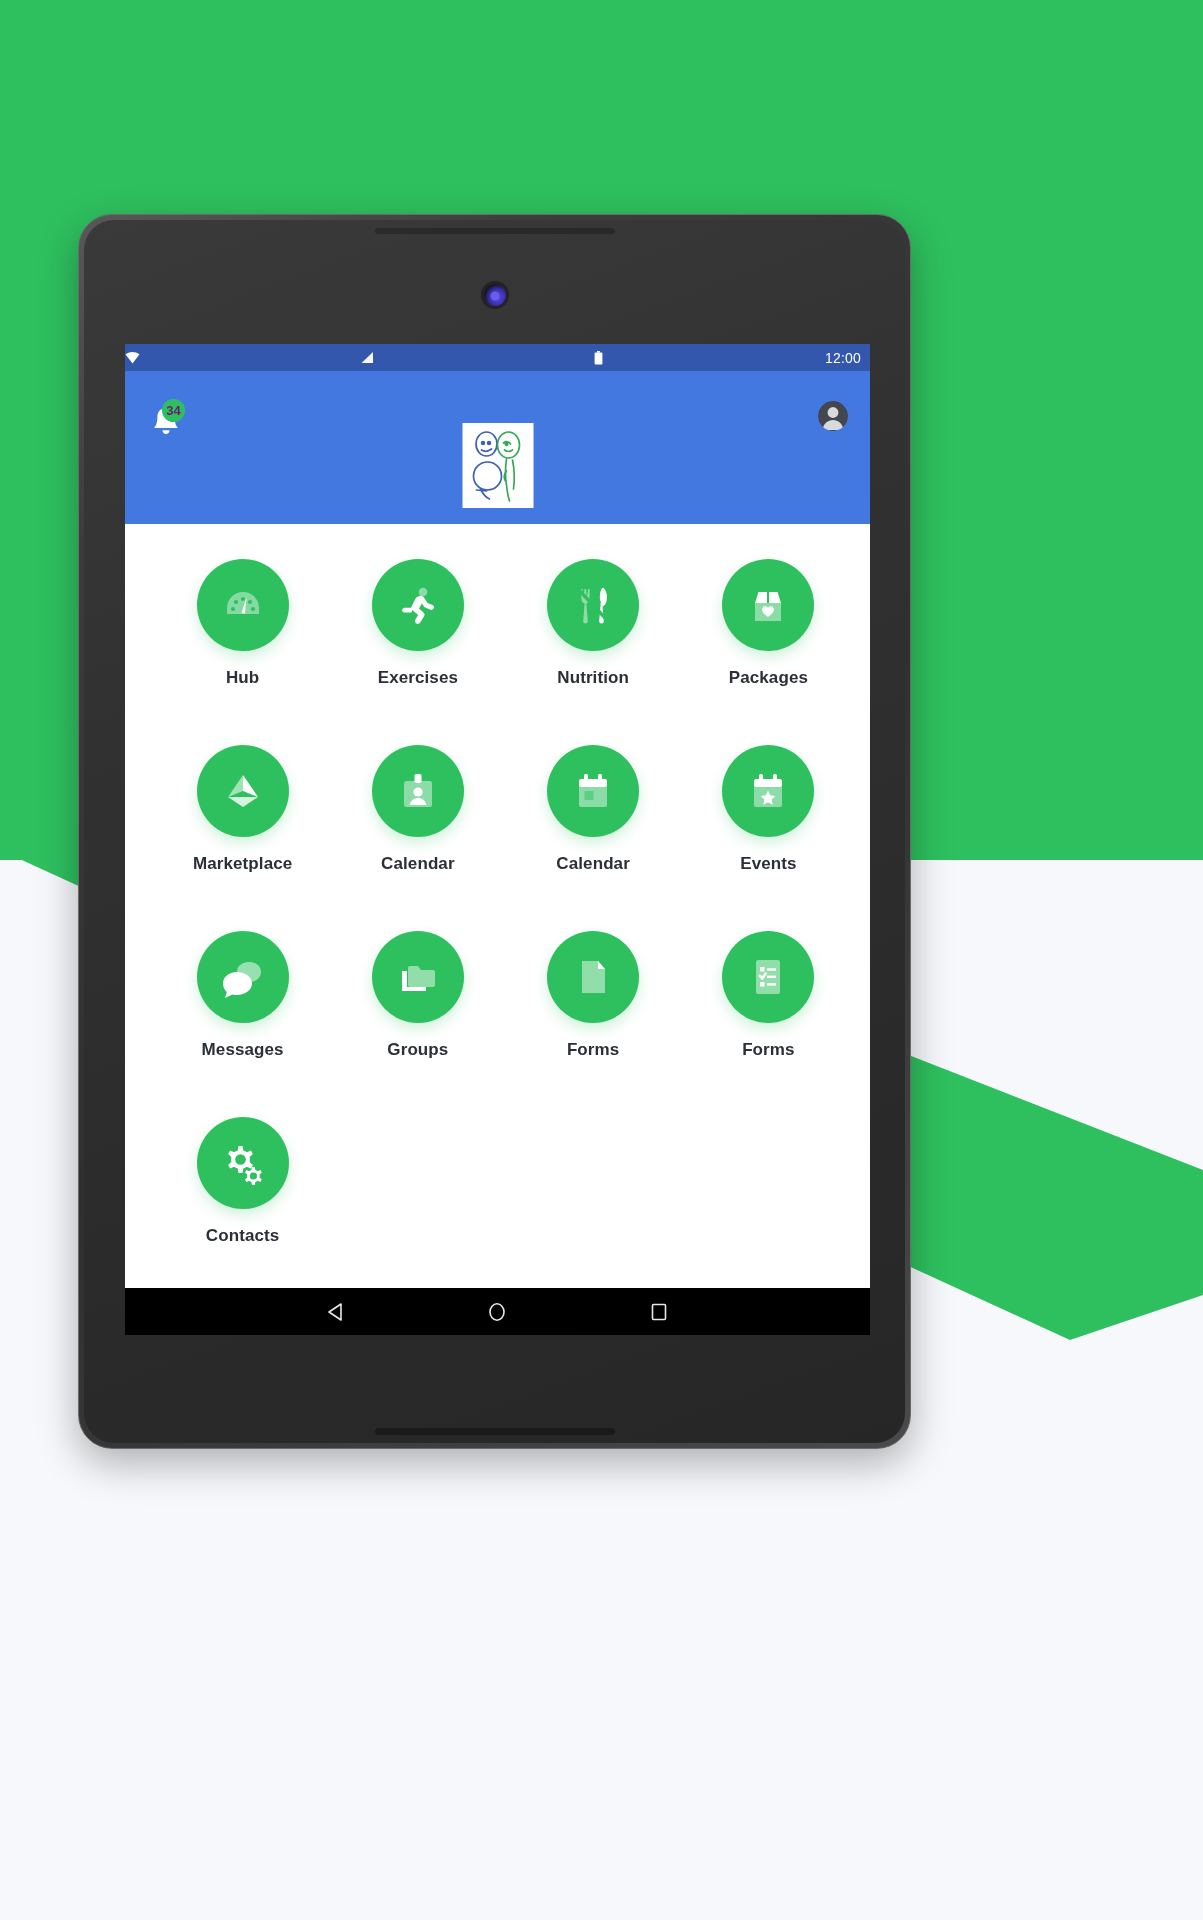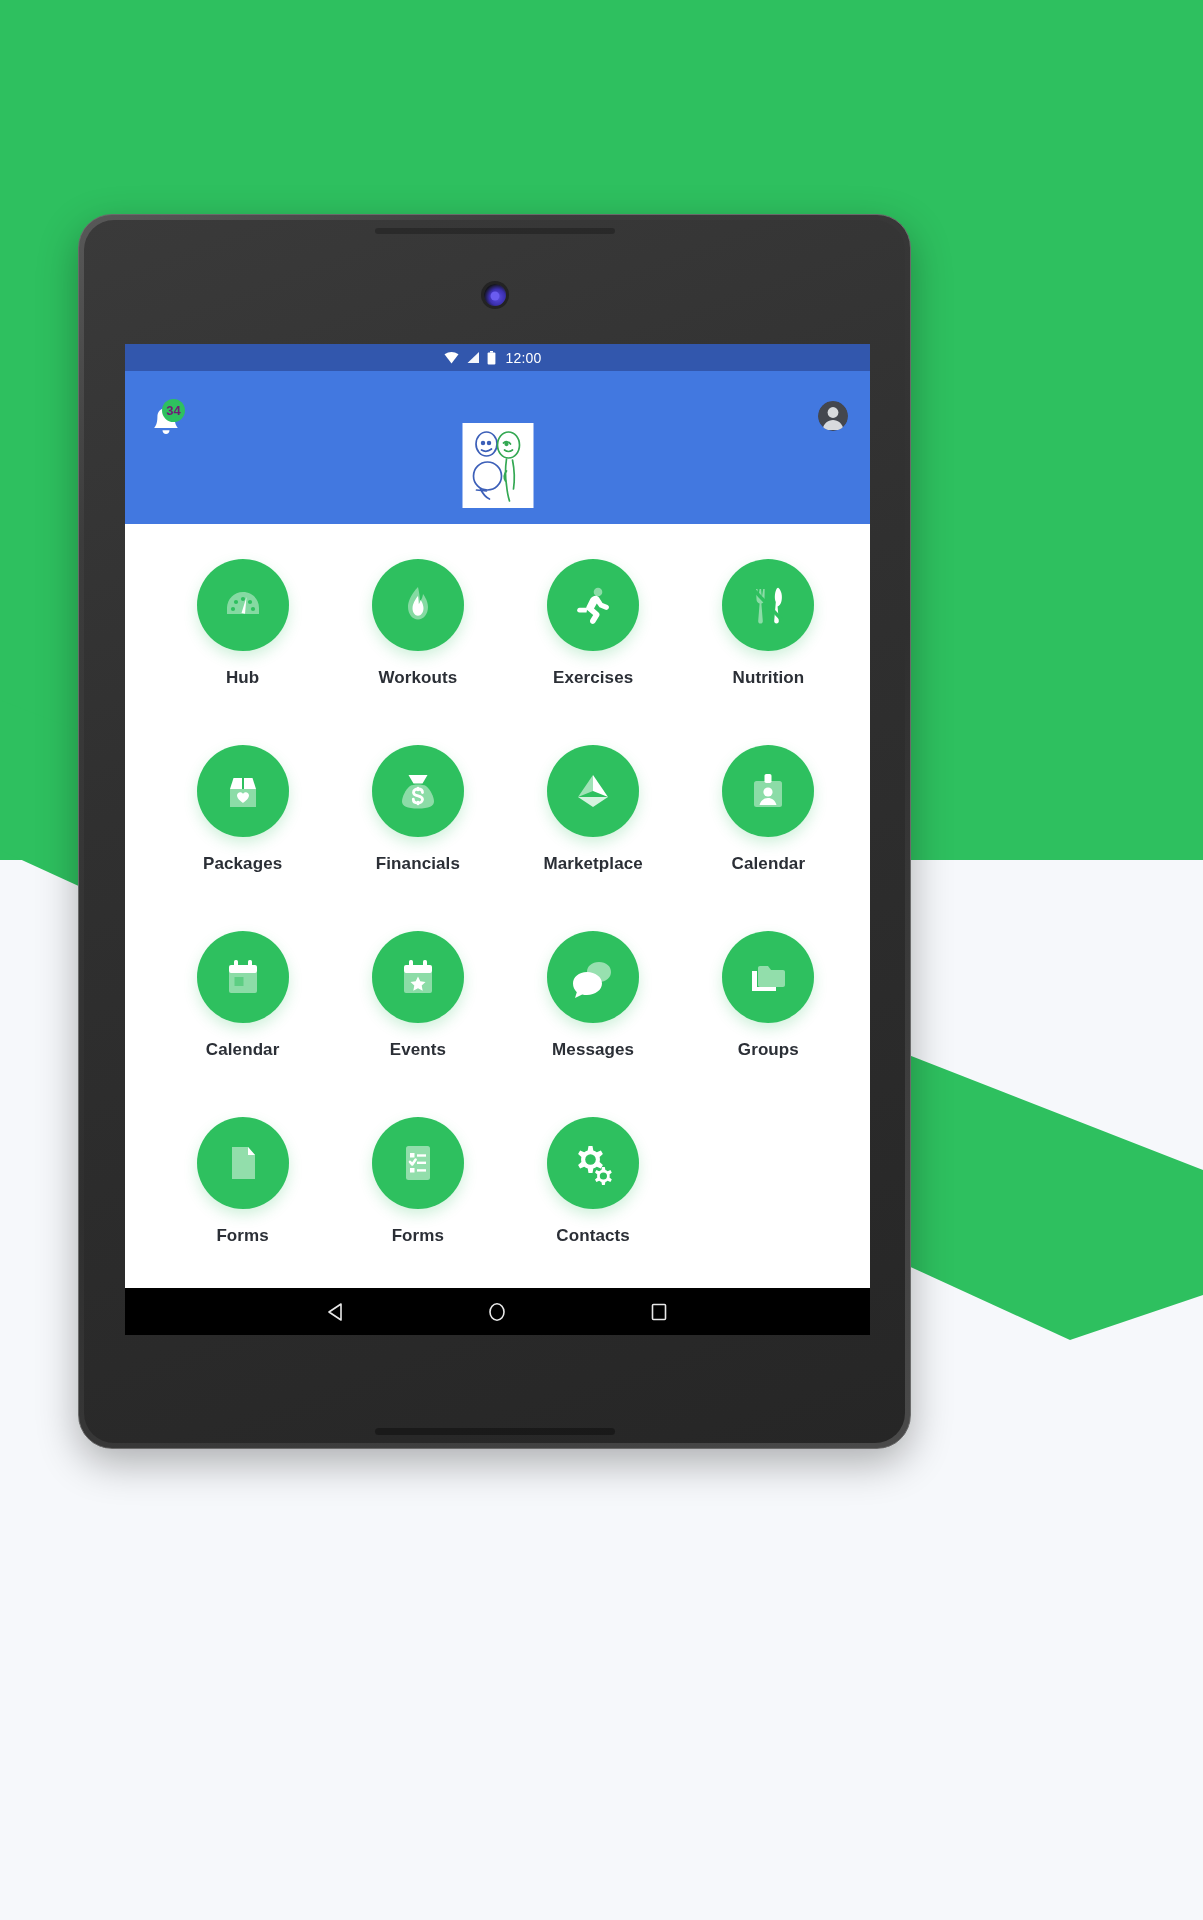--- a/index.html
+++ b/index.html
@@ -99,21 +99,21 @@
     background: #ffffff;
     overflow: hidden;
   }
 
   
   .statusbar {
     height: 27px;
     background: #3257ad;
     display: flex;
     align-items: center;
-    justify-content: center;
+    justify-content: space-between;
     padding-right: 9px;
     gap: 7px;
   }
   .sb-icon { display: block; }
   .sb-time {
     color: #ffffff;
     font-size: 14px;
     font-family: "Liberation Sans", sans-serif;
     letter-spacing: 0.2px;
     margin-left: 2px;
@@ -322,29 +322,20 @@
                   <circle cx="17" cy="21" r="2.1" fill="#2ec05f"></circle>
                   <circle cx="24" cy="18" r="2.1" fill="#2ec05f"></circle>
                   <circle cx="31" cy="21" r="2.1" fill="#2ec05f"></circle>
                   <circle cx="34" cy="28" r="2.1" fill="#2ec05f"></circle>
                   <path d="M27.5 16 L22.5 32 L26 32.8 Z" fill="#ffffff"></path>
                 </svg>
               </div>
               <div class="tile-label">Hub</div>
             </div>
 
-            <div class="tile">
-              <div class="tile-circle">
-                <svg width="48" height="48" viewBox="0 0 48 48">
-                  <path d="M24 6 C24 6 14 16 14 26 C14 33.2 18.5 38.5 24 38.5 C29.5 38.5 34 33.2 34 26 C34 19 29 13 29 13 C29 13 28.6 18 26 20 C26 15 24 6 24 6 Z" fill="#ffffff" opacity="0.42"></path>
-                  <path d="M24 15 C24 15 18.5 21.5 18.5 27.2 C18.5 31.5 21 34.7 24 34.7 C27 34.7 29.5 31.5 29.5 27.2 C29.5 22.5 26.5 19 26.5 19 C26.5 19 26 22 24.8 23 C24.8 20 24 15 24 15 Z" fill="#ffffff"></path>
-                </svg>
-              </div>
-              <div class="tile-label">Workouts</div>
-            </div>
 
             <div class="tile">
               <div class="tile-circle">
                 <svg width="48" height="48" viewBox="0 0 48 48">
                   <circle cx="29" cy="11" r="4.3" fill="#ffffff" opacity="0.45"></circle>
                   <path d="M24 15.5 C26 14.2 28.6 14.6 30 16.6 L33.5 22 L38.5 24 C40 24.6 40.4 26.4 39.6 27.6 C38.9 28.8 37.3 29.2 36 28.6 L30.5 26.2 L27.8 22.5 L25 27.6 L29.5 31.5 C30.6 32.4 30.9 33.8 30.2 35 L26.2 41.5 C25.4 42.9 23.6 43.3 22.3 42.5 C21 41.7 20.6 40 21.4 38.6 L24.2 34.1 L18.4 29.3 C17.2 28.3 16.9 26.7 17.6 25.4 L21.4 17.8 C22 16.7 22.9 16 24 15.5 Z" fill="#ffffff"></path>
                   <path d="M18.5 26.8 L10.5 26.8 C9.2 26.8 8.2 27.9 8.2 29.2 C8.2 30.5 9.2 31.5 10.5 31.5 L17.5 31.5 Z" fill="#ffffff"></path>
                 </svg>
               </div>
               <div class="tile-label">Exercises</div>
@@ -367,31 +358,20 @@
                 <svg width="48" height="48" viewBox="0 0 48 48">
                   <rect x="11" y="22" width="26" height="18" fill="#ffffff" opacity="0.45"></rect>
                   <path d="M11 22 L14.5 11 L23 11 L23 22 Z" fill="#ffffff"></path>
                   <path d="M25 11 L33.5 11 L37 22 L25 22 Z" fill="#ffffff"></path>
                   <path d="M24 36 C24 36 18 32.2 18 28.6 C18 26.6 19.5 25.2 21.2 25.2 C22.4 25.2 23.4 25.9 24 26.8 C24.6 25.9 25.6 25.2 26.8 25.2 C28.5 25.2 30 26.6 30 28.6 C30 32.2 24 36 24 36 Z" fill="#ffffff"></path>
                 </svg>
               </div>
               <div class="tile-label">Packages</div>
             </div>
 
-            <div class="tile">
-              <div class="tile-circle">
-                <svg width="48" height="48" viewBox="0 0 48 48">
-                  <path d="M16 19 C19 17 29 17 32 19 C36.5 22.5 40 30 40 34.5 C40 39 35 41.5 24 41.5 C13 41.5 8 39 8 34.5 C8 30 11.5 22.5 16 19 Z" fill="#ffffff" opacity="0.45"></path>
-                  <path d="M14.5 8 L33.5 8 L28.5 16.5 L19.5 16.5 Z" fill="#ffffff"></path>
-                  <path d="M24 21 L24 23 M24 35 L24 37" stroke="#ffffff" stroke-width="2.6" stroke-linecap="round"></path>
-                  <path d="M28.5 25.5 C28.5 23.2 26.6 22 24 22 C21.4 22 19.5 23.4 19.5 25.4 C19.5 30 28.5 27.8 28.5 32.3 C28.5 34.4 26.6 36 24 36 C21.2 36 19.3 34.6 19.3 32.2" stroke="#ffffff" stroke-width="2.8" fill="none" stroke-linecap="round"></path>
-                </svg>
-              </div>
-              <div class="tile-label">Financials</div>
-            </div>
 
             <div class="tile">
               <div class="tile-circle">
                 <svg width="48" height="48" viewBox="0 0 48 48">
                   <path d="M24 8 L39 30 L24 24 Z" fill="#ffffff"></path>
                   <path d="M24 8 L9 30 L24 24 Z" fill="#ffffff" opacity="0.55"></path>
                   <path d="M9 30 L39 30 L24 40 Z" fill="#ffffff" opacity="0.8"></path>
                 </svg>
               </div>
               <div class="tile-label">Marketplace</div>

